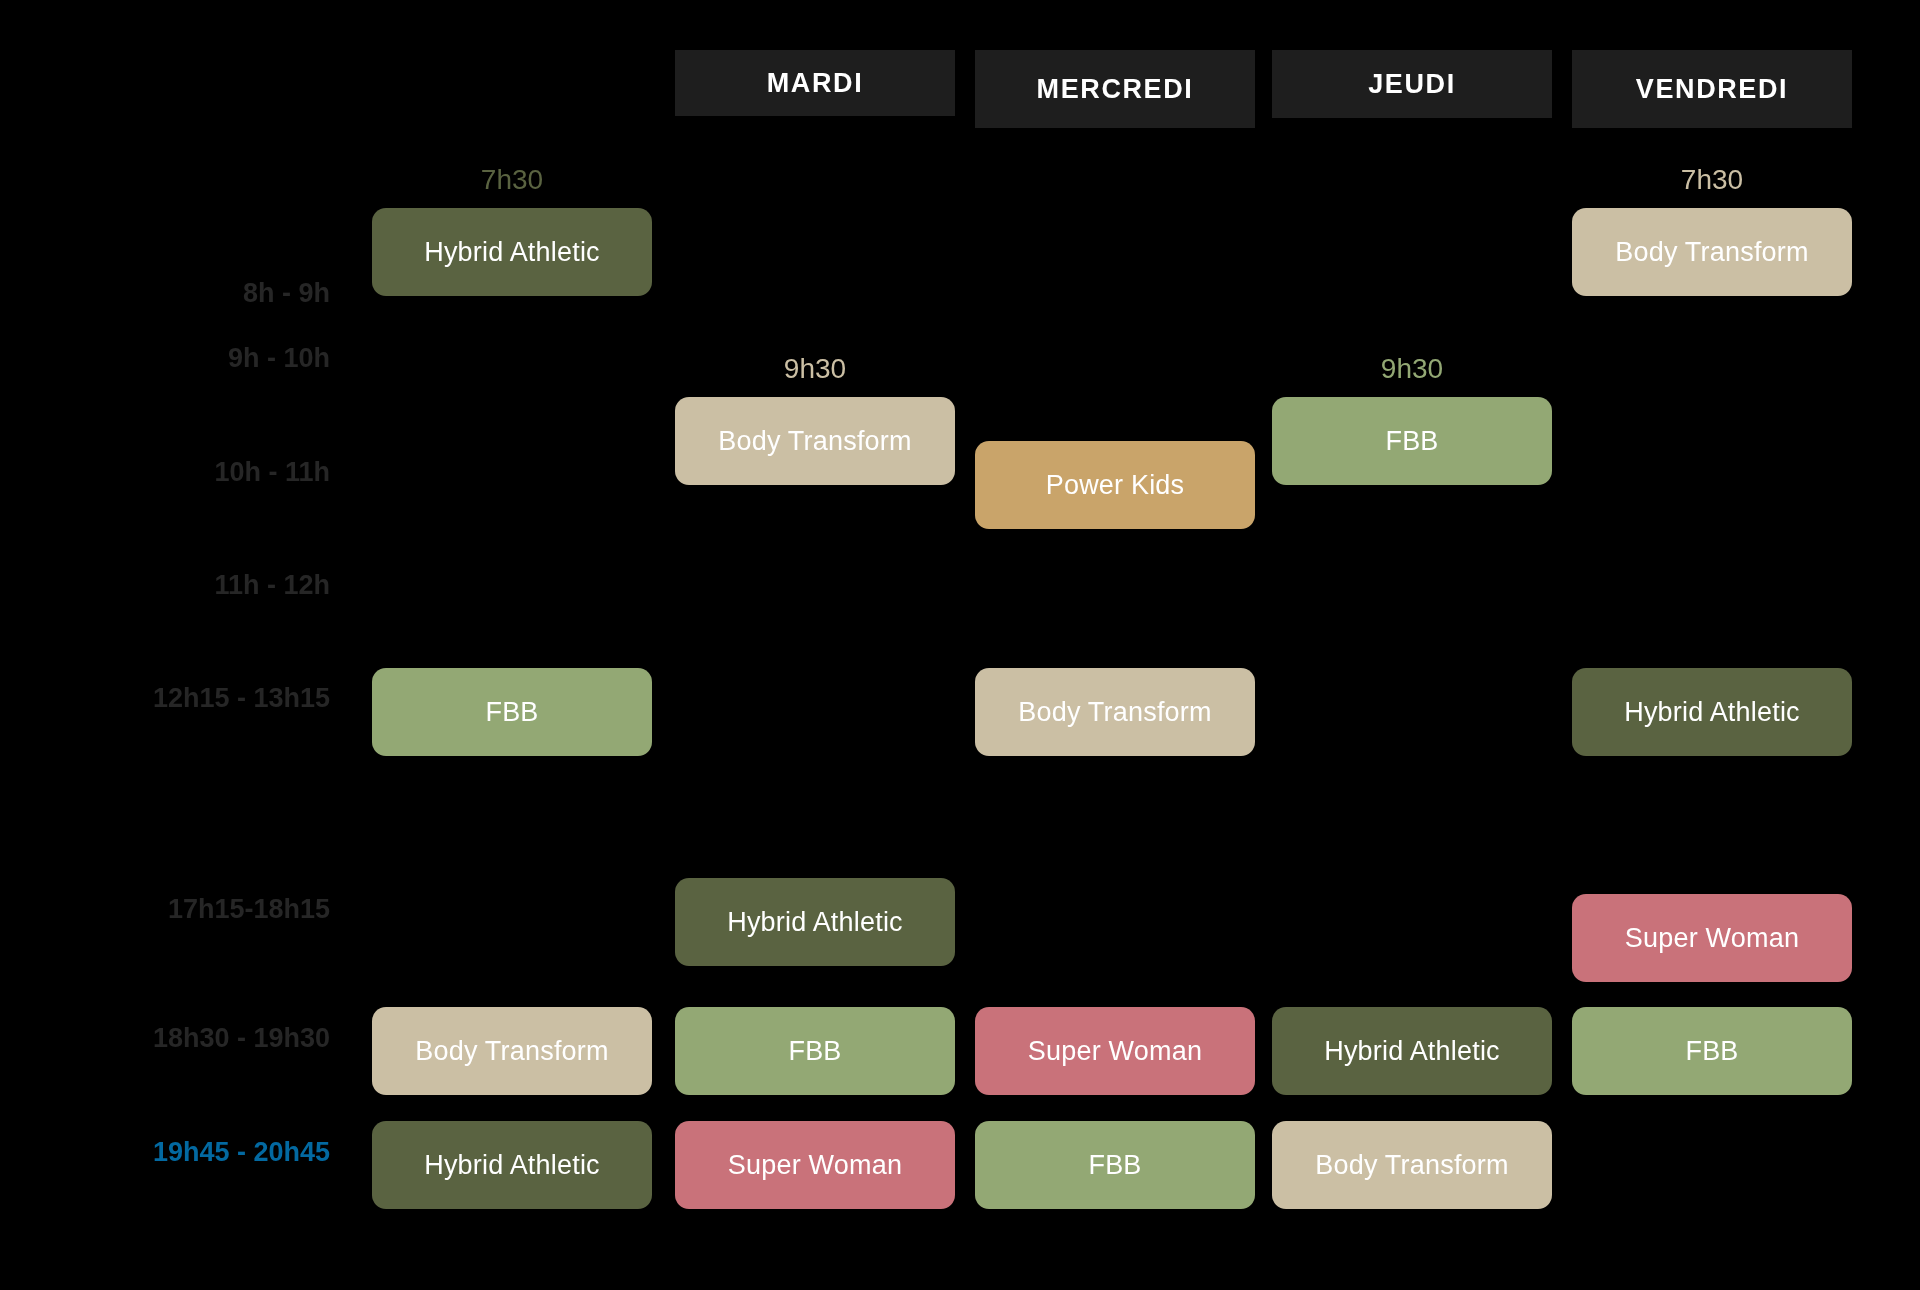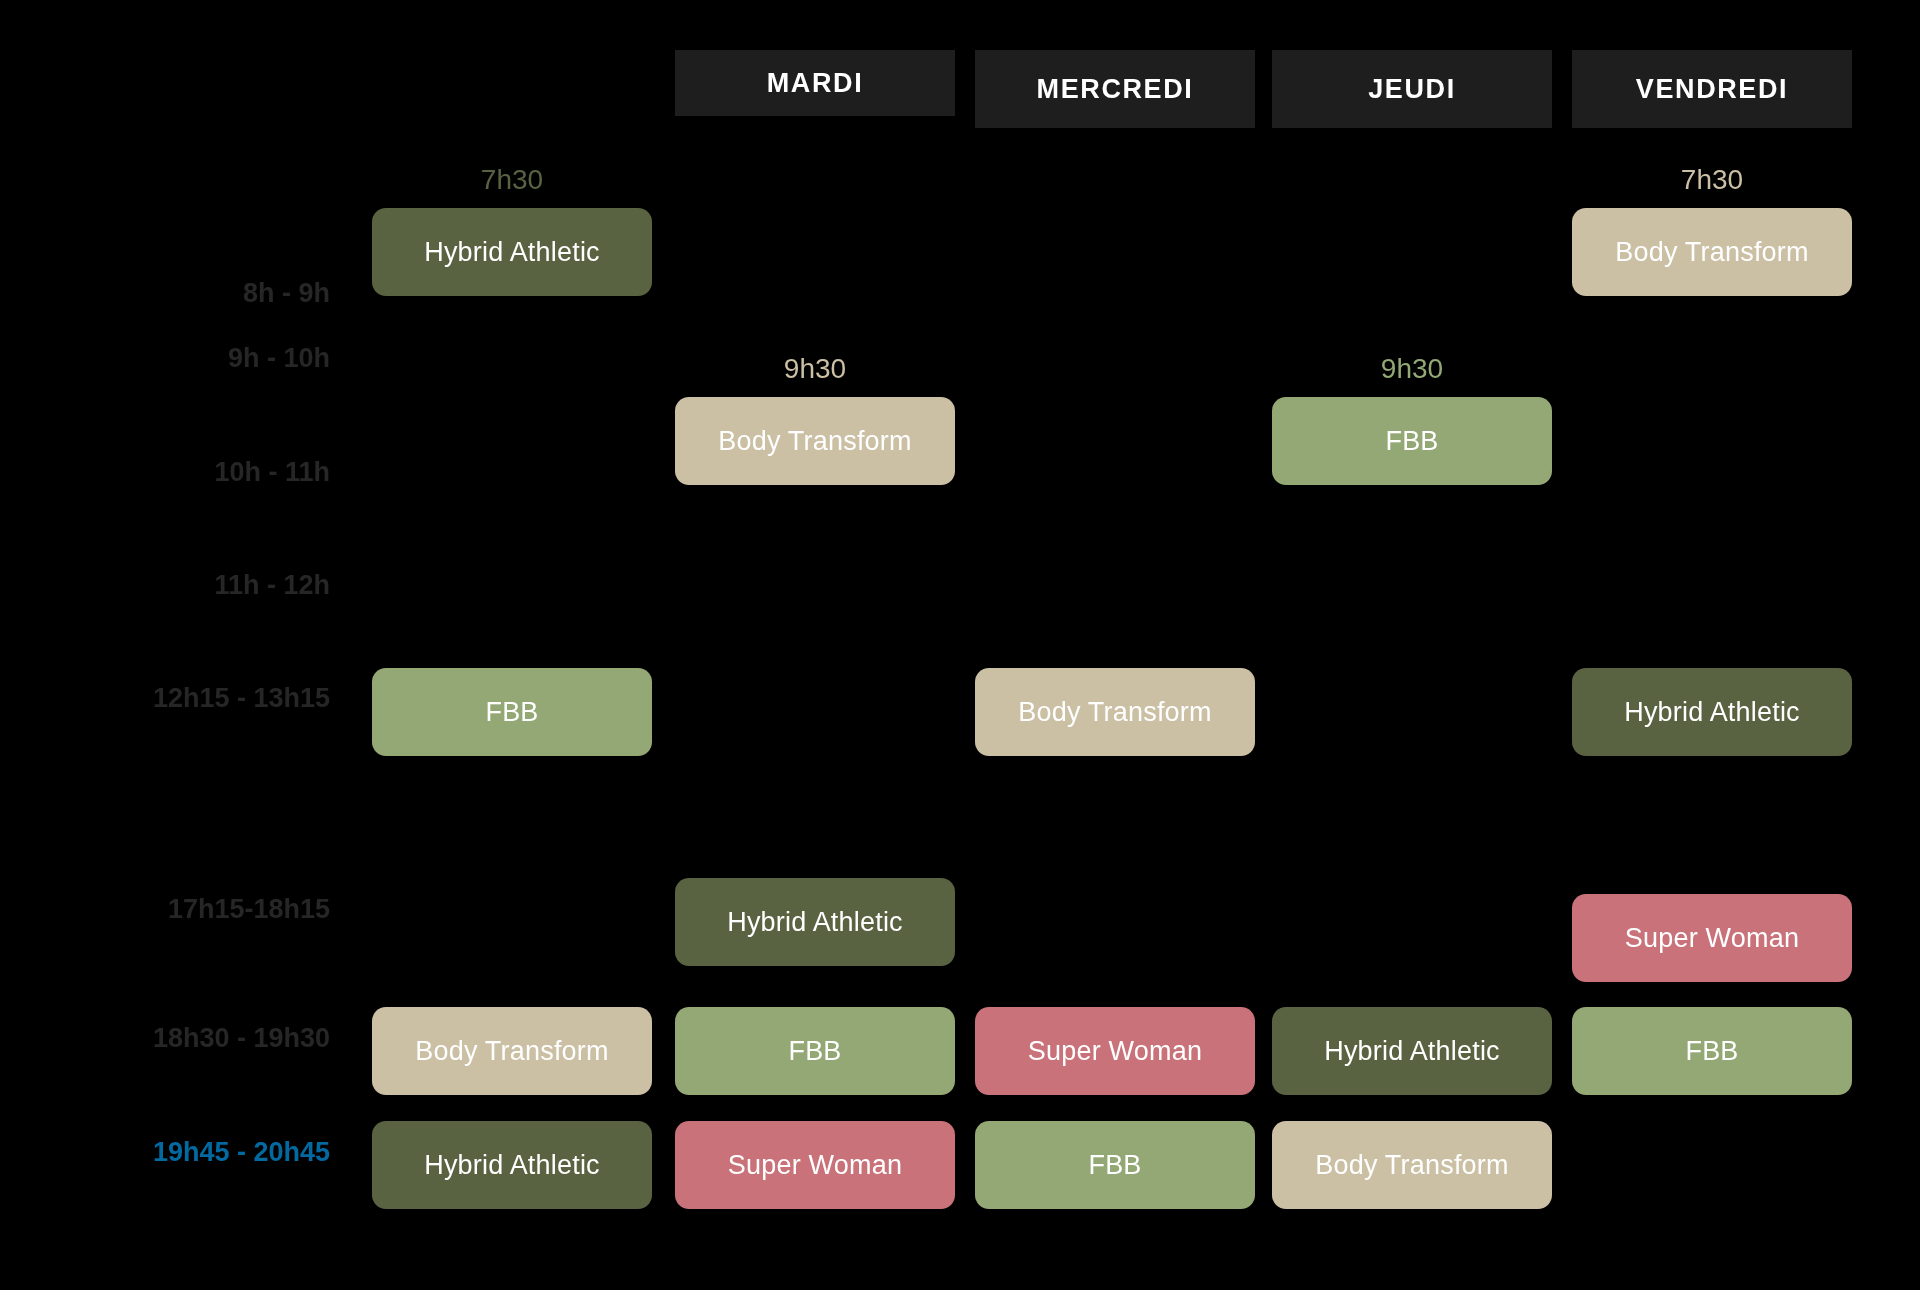--- a/index.html
+++ b/index.html
@@ -73,38 +73,39 @@
     white-space: nowrap;
     box-sizing: border-box;
   }
 </style>
 </head>
 <body style="background: rgb(0, 0, 0);">
 
 <div id="schedule">
     <div class="day-header" style="left: 675px; top: 50px; width: 280px; height: 66px; background: rgb(30, 30, 30); color: rgb(255, 255, 255);">MARDI</div>
     <div class="day-header" style="left: 975px; top: 50px; width: 280px; height: 78px; background: rgb(30, 30, 30); color: rgb(255, 255, 255);">MERCREDI</div>
-    <div class="day-header" style="left: 1272px; top: 50px; width: 280px; height: 78px; background: rgb(30, 30, 30); color: rgb(255, 255, 255);">JEUDI</div>
+    <div class="day-header" style="left: 1272px; top: 50px; width: 280px; height: 68px; background: rgb(30, 30, 30); color: rgb(255, 255, 255);">JEUDI</div>
     <div class="day-header" style="left: 1572px; top: 50px; width: 280px; height: 78px; background: rgb(30, 30, 30); color: rgb(255, 255, 255);">VENDREDI</div>
     <div class="time-label" style="left: 0px; width: 330px; top: 240px; height: 40px; right: auto; color: rgb(38, 38, 38); margin-top: 33px;">8h - 9h</div>
     <div class="time-label" style="left: 0px; width: 330px; top: 338px; height: 40px; right: auto; color: rgb(38, 38, 38);">9h - 10h</div>
     <div class="time-label" style="left: 0px; width: 330px; top: 452px; height: 40px; right: auto; color: rgb(38, 38, 38);">10h - 11h</div>
     <div class="time-label" style="left: 0px; width: 330px; top: 565px; height: 40px; right: auto; color: rgb(38, 38, 38);">11h - 12h</div>
     <div class="time-label" style="left: 0px; width: 330px; top: 678px; height: 40px; right: auto; color: rgb(38, 38, 38);">12h15 - 13h15</div>
     <div class="time-label" style="left: 0px; width: 330px; top: 889px; height: 40px; right: auto; color: rgb(38, 38, 38); padding-left: 6px;">17h15-18h15</div>
     <div class="time-label" style="left: 0px; width: 330px; top: 1018px; height: 40px; right: auto; color: rgb(38, 38, 38);">18h30 - 19h30</div>
     <div class="time-label" style="left: 0px; width: 330px; top: 1132px; height: 40px; right: auto; color: #0369a1;">19h45 - 20h45</div>
     <div class="start-time" style="left: 372px; width: 280px; top: 164px; color: rgb(90, 99, 65);">7h30</div>
     <div class="card" style="left: 372px; top: 208px; width: 280px; height: 88px; background: rgb(90, 99, 65); color: rgb(255, 255, 255);">Hybrid Athletic</div>
     <div class="start-time" style="left: 1572px; width: 280px; top: 164px; color: rgb(203, 191, 164);">7h30</div>
     <div class="card" style="left: 1572px; top: 208px; width: 280px; height: 88px; background: rgb(203, 191, 164); color: rgb(255, 255, 255);">Body Transform</div>
     <div class="start-time" style="left: 675px; width: 280px; top: 353px; color: rgb(203, 191, 164);">9h30</div>
     <div class="card" style="left: 675px; top: 397px; width: 280px; height: 88px; background: rgb(203, 191, 164); color: rgb(255, 255, 255);">Body Transform</div>
     <div class="start-time" style="left: 1272px; width: 280px; top: 353px; color: rgb(147, 168, 116);">9h30</div>
     <div class="card" style="left: 1272px; top: 397px; width: 280px; height: 88px; background: rgb(147, 168, 116); color: rgb(255, 255, 255);">FBB</div>
+    <div class="card" style="left: 975px; top: 441px; width: 280px; height: 88px; background: rgb(201, 164, 106); color: rgb(255, 255, 255);">Power Kids</div>
     <div class="card" style="left: 372px; top: 668px; width: 280px; height: 88px; background: rgb(147, 168, 116); color: rgb(255, 255, 255);">FBB</div>
     <div class="card" style="left: 975px; top: 668px; width: 280px; height: 88px; background: rgb(203, 191, 164); color: rgb(255, 255, 255);">Body Transform</div>
     <div class="card" style="left: 1572px; top: 668px; width: 280px; height: 88px; background: rgb(90, 99, 65); color: rgb(255, 255, 255);">Hybrid Athletic</div>
     <div class="card" style="left: 675px; top: 878px; width: 280px; height: 88px; background: rgb(90, 99, 65); color: rgb(255, 255, 255);">Hybrid Athletic</div>
     <div class="card" style="left: 1572px; top: 894px; width: 280px; height: 88px; background: rgb(201, 114, 122); color: rgb(255, 255, 255);">Super Woman</div>
     <div class="card" style="left: 372px; top: 1007px; width: 280px; height: 88px; background: rgb(203, 191, 164); color: rgb(255, 255, 255);">Body Transform</div>
     <div class="card" style="left: 675px; top: 1007px; width: 280px; height: 88px; background: rgb(147, 168, 116); color: rgb(255, 255, 255);">FBB</div>
     <div class="card" style="left: 975px; top: 1007px; width: 280px; height: 88px; background: rgb(201, 114, 122); color: rgb(255, 255, 255);">Super Woman</div>
     <div class="card" style="left: 1272px; top: 1007px; width: 280px; height: 88px; background: rgb(90, 99, 65); color: rgb(255, 255, 255);">Hybrid Athletic</div>
     <div class="card" style="left: 1572px; top: 1007px; width: 280px; height: 88px; background: rgb(147, 168, 116); color: rgb(255, 255, 255);">FBB</div>

